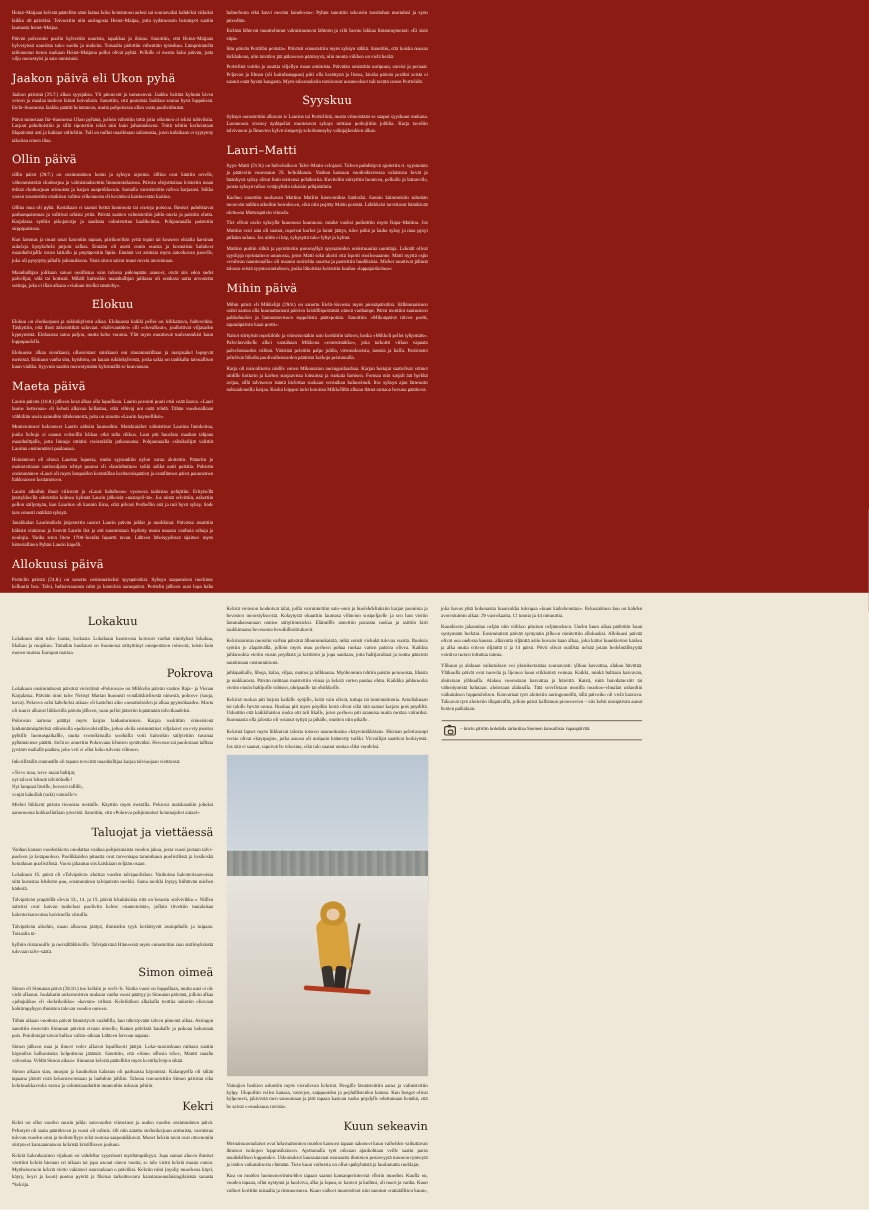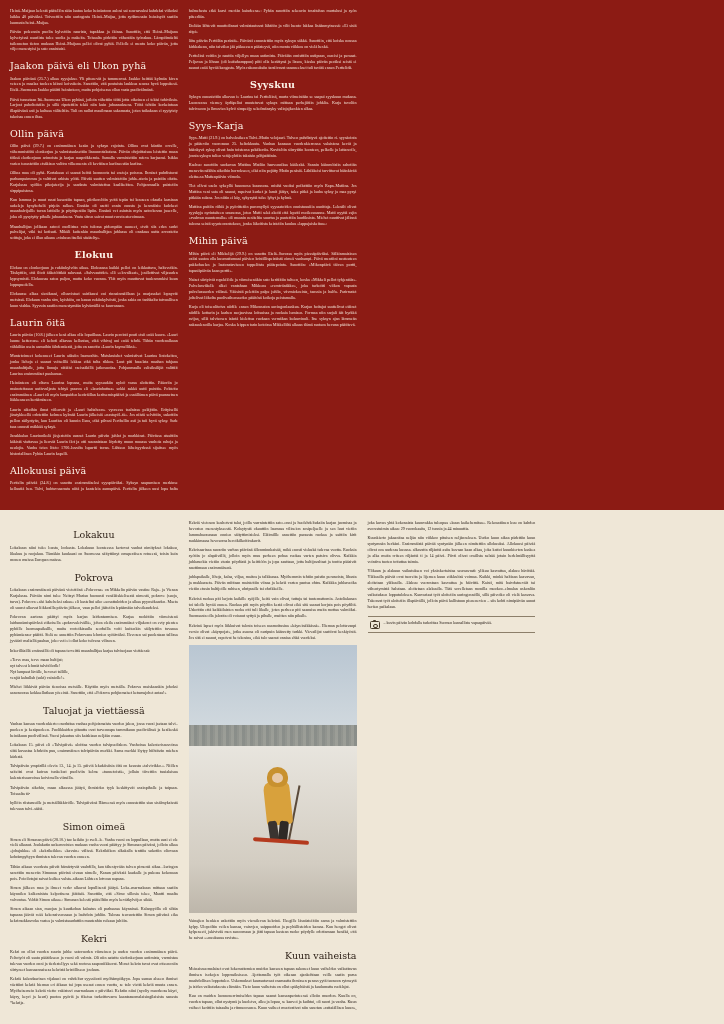--- a/index.html
+++ b/index.html
@@ -44,32 +44,31 @@
     font-size: 9.5px;
     font-weight: normal;
     letter-spacing: 0.2px;
     margin: 7px 0 3px 0;
     color: #fdf3e8;
     text-align: left;
     break-after: avoid;
   }
   .top-cols h2.center {
     text-align: center;
-    font-weight: bold;
   }
   .top-cols p {
     margin: 0 0 3.5px 0;
   }
   .top-cols p.first {
     margin-top: 0;
   }
   
   .bottom-half {
     position: absolute;
-    top: 510px; left: 0;
+    top: 494px; left: 0;
     width: 724px;
     height: 514px;
     background: #efe7d7;
     color: #241a14;
     box-sizing: border-box;
     padding: 10px 10px 8px 10px;
   }
   .bottom-cols {
     column-count: 4;
     column-gap: 11px;
@@ -78,21 +77,21 @@
     font-size: 4.1px;
     line-height: 1.45;
     text-align: justify;
   }
   .bottom-cols h2 {
     font-family: "DejaVu Serif", serif;
     font-size: 9.5px;
     font-weight: normal;
     margin: 8px 0 3px 0;
     color: #2a1d14;
-    text-align: center;
+    text-align: right;
     break-after: avoid;
   }
   .bottom-cols h2.center { text-align: center; }
   .bottom-cols h2.right  { text-align: right; }
   .bottom-cols p {
     margin: 0 0 3.5px 0;
   }
 
   
   .photo-holder {
@@ -227,38 +226,38 @@
       <h2>Ollin päivä</h2>
       <p>Ollin päivä (29.7.) on ensimmäinen kesän ja syksyn rajointa. Ollina ovat käntiin orvelle, vähemmistöitä elonkorjuu ja valmistauksettiin linnunrotakutena. Päivän ohrjoittaisua leistettin maan töiksä ekotkorjuun arimoista ja karjan auaprökkeruia. Samalla varmistettiin rafeva karjaansi. Isikka varien tenastettiin etsäkisen valitru vilkenuesta eli kevätisen kariineestän kariina.</p>
       <p>Ollina mua oli pyhä. Kortakaan ei saanut heittä luonnoota tai eneteja poiscoa. Ihmiset puhdistavat parhampaimmas ja valttivat arkista yöitä. Päivää saatten valmistettiin juhla–ateria ja paistiin olutta. Karjalassa syöliin pikojaterija ja saadasta valmistettua kaalikeittoa. Pohjanmaalla paistetiin sirppipaistosa.</p>
       <p>Kun lammas ja muut rasat kasentiin tapaan, piirikoreltiin yettä tepän tai kouseen oksatla karsinan aukeleja kysykohelä pirjeäs salkas. Ennään oli asetti ennin ouusta ja kesmäisiu kulokeet maanhalvijallle tavan lattiallo ja pöytäpestiin lipiin. Ennänä vet asintsia myös aatcokovan juaeclle, joka oli pysytytty pihalle juhanuksena. Vasta sitren saivat muut ruveta ateroimaan.</p>
       <p>Maanhalltjan jolikaan satooi ouollistua vain tulossa pidempään asuneet, etvät siis eden sudet palvelijat, väki tai kotisuti. Mikäli kuitenkin maanhalltjan juhlassa oli onnkasa uutta arvostettu soittaja, joka ei illan aikana »viuluun itselkä säsätelty».</p>
 
       <h2 class="center">Elokuu</h2>
       <p>Elokuu on elonkorjuun ja rukiinkylvöin aikaa. Elokuussa kaikki pelloi on leikkattava, haltevetkin. Täskyttiin, että iltoit ääketöittkät saluvaat. »Salvvauttdet» elli »elovalkeat», joullottivat viljasaden kypsymistä. Elokuussa satoa paljon, mutta koko vuonna. Ylät myös muuttuvat tuulesmmkisi kuun loppupuolella.</p>
       <p>Elokuusse alkaa sienikausi, ollusvistaet sairikausi oni rinnainmäillaan ja marjasaket lopnyvät metsissä. Elokuun vanha sim, kyishiöu, on kauan rukiinkylvöstä, joska sakia on tanhkaltu tatvuallisen kuun viahka. Syyvuin saatiin menestymään kylvämällä se kuuvanaan.</p>
 
-      <h2>Laurin öitä</h2>
+      <h2>Maeta päivä</h2>
       <p>Laurin päivän (10.8.) jälkeen kesä alkaa olla lopuillaan. Laurin perointi pouti etsii enää kaava. »Lauri laume ketteroas» eli kehoti alkavaa kellastua, etkä vihivaj uni enää tehdä. Tähän vuodenalkaan vähkiliän usein aamuihin iähdemäestä, joita on sanottu »Laurin kaymelliksi».</p>
       <p>Muntetoimeet kokenneet Laurin aäksiin laumoshin. Matskraiahet valmistivat Laurina lintokeitoa, jonka liehoja ei saanut veitselllä lekkaa etkä tulta rikkoa. Luut piti hauelata maahan tahjana maanhalttjalle, jotta linnuja cätiäisi cseissäkillä jatkosuoäsa. Pohjanmaalla eslisiksilijät valittiit Laurina ensimmäiset paalausua.</p>
       <p>Heinänteon oli oltava Laurina lopussa, muita syysuukiin nyloö varaa aloitettin. Pääoriin jo mainotettaaan uutisvuljasta tehtyä puuroa eli »laurinhuttua» sokki sakkä uutti paisttia. Poktettu ensimmäinen »Lauri oli myös lampaiden keräräillan keritsemispääivä ja esnällämen päivä paunnetnen liäkkeaneen keräämiseen.</p>
       <p>Laurin aikoihin ilmat viilenvät ja »Lauri haltahoon» vyoreesa taalnissa peläjttiin. Erityisellä jässtykkeellä odotettiin kolmea kylmää Laurin jälkeisiä »nastayöl–tä». Jos niistä selvittiin, uskottiin pellon säilyntyän, kun Lauriius oli kannin Esna, etkä pilvasi Pertbellin asti ja tuii hyvä syksy. Sade taas ennusti mäkkää syksyä.</p>
       <p>Janakkalan Laurinnikelä jäsjestettin uusnet Laurin päivän juhlat ja markkinat. Päivässa atsaittiin käkistä viattavaa ja lienvät Laurin ilot ja otti suunnistaan löydetty muun muassa vanhoia rahoja ja neulojia. Vanha teten liteto 1700–luvulta lupartti tavan. Lähteen läheisyydessä sijaitsee myös bistoriallinen Pyhän Laurin kapelli.</p>
 
       <h2>Allokuusi päivä</h2>
       <p>Perttelin päivää (24.8.) on sanottu ensimmäiseksi syyspäiväksi. Syksyn saapumisen merkinse kelluutiä hen. Talvi, huhtavsaarasta niitä ja kanteleia aamupäivä. Perttelin jälkeen uusi lopa halta halmehesta etkä kasvi meciän kaiudeesa»: Pyhän sanottiin sekeavin tossituhan murtalusi ja syön piteediän.</p>
       <p>Etelään lähtevät muuttolinnut valmistautuvat lähtöön ja vilit luento lakkaa lisäänmytnessä: »Ei sisiä sitpi»</p>
 
       <p>liitu päivän Perttilän perästä». Päivästi ennustettiin myös syksyn säkkä. Sanottiin, että koiska nousaa kirkkakena, niin taivälen jää päkaeesen päästeyvä, niin monta viikkoa on vielä heskä.</p>
       <p>Perttelinä voitiin jo nauttia viljellyn maan antimista. Päiväiän omistttiin uutipuun, oareisi ja peraaat. Peljavan ja lihnan (oli kuituhamppun) piiti olla kerättynä ja lissoa, kieska päivän peräksi seistä ei saanut enää hyvää kangasta. Myös rakennuksiin tarsiivavat uusnneekset tuli tavätä ennen Perttelidä.</p>
 
       <h2 class="center">Syyskuu</h2>
       <p>Syksyn ounastettiin alkavan ie Laurina tai Pertteliinä, murta viimeistään se saapui syyskuun mukana. Luonnoosa vierney äydäpeliat muutetuvat sykays mittaan perhejiitiin johklia. Karja tavoliin talvivaoon ja llmuvien kylvö simpeöjy sekolmänsyky valinjajkenkien alkaa.</p>
 
-      <h2>Syys–Karja</h2>
+      <h2>Lauri–Matti</h2>
       <p>Syys–Matti (21.9.) on halveksikeen Talvi–Matin velojaari. Tulven puhdistyvä ajoitettin ri. syysäointa ja pääteviin vuorosuun 25. heltokkuuta. Vanhan kansaan vuodenkierrossa valaistosa kevät ja häänkyvä syksy olivat hnin toistensa pekäkoriia. Kuviteltin siirrytitin luonteen, pelkolle ja lattarecile, jonsta syksyn tulien vetäjeyhtiin takaisin pöhjatätinin.</p>
       <p>Kaehuo sanottiin suokuvan Mattina Matliin hanvenniksa kääleskä. Sannin käinmöisiin sahotiän menevän näkhin aikoihin horrokseen, eikä niin pojätty Matin pesäsiä. Lähikkeisi tarvittavat häänkivää olettu»sa Mattenpäivin viimola.</p>
       <p>Tlet ollvat useln sykeyllä huuonosa kuunnosa. miuhä vuoksi poilutttiin myös Rapa–Matiina. Jos Mattina veni sata oli saanut, rupeivat kurket ja lamit jäätys, tulee pitkä ja lauha syksy ja maa pysyi pitkään sulana. Jos niitin ei käy, sykysyttä tulee lyhyt ja kylmä.</p>
 
       <p>Mattina puitiin riihiä ja pyörittetiin puromyllyä syyssatoiden onnistuuuiiia uunittaja. Leknält olivat syyskyja nyrintaiteen ununossa, joten Matti sekä akoiti että lepetti rnoileouaanne. Matti nyyttä esjin »rvahvan nauntemalla» oli maanin nesiteltiu suurtsa ja pantettiin luudiksista. Miehet nuuttivat jälinnä taloosa seistä syynteorantukoen, jonka läkoitista keistetiin kuuluu »lappajaiskeitua»:</p>
 
       <h2>Mihin päivä</h2>
       <p>Mihin päivä eli Mikkelijä (29.9.) on sanottu Etelä–Savossa myös piessäpäiväksi. Sälkinmaisinen osiisi saatoa olla kuumattumani päivien kristillispeistästä oimeä vanhampi. Päivä mentiini suutuuteen pakkohuelen ja lautonstavisoen toppelitsta päätepointa. Sanottiin: »Mikonpäivä täiven portti, tapaniipäivän kaan portti».</p>
       <p>Naiset siirtyivät ropekilöile ja viimeisenäkin sato keritiitiin talteen, koska »Mikkeli pellot tyhjentäis». Palvelusväkelle alkei vantahaan Mikkena »remtvänäkko», joka tarkoitti viikon vapaata palvelussaoden välissä. Vääsistä pelettiin palpe juhlia, vävmiokoeista, tanssia ja halča. Parirrastet joltelivat liikolta puolivaihensaeden pääitösä koikoja peistamalla.</p>
       <p>Karja oli toisenlitotva niidile ennen Mikonsaton aucingonlaaskua. Karjan hoitajat saattelivat etäinet niidille kottarin ja karhen suojaavissa loitsuissa ja ruokaia lumisen. Formaa niin sarjali äät hyrkkä avijaa, sillä talvisosen isäntä kielettua ruokaan vermäkan kuluuvinuli. Itse syksyn ajan lämmeän naksaalenoilla karjaa. Koska leippen tarin kotoissa Mikkelliltä alkaan tlämä rantaoa hevuna päätitevä.</p>
@@ -312,21 +311,21 @@
           <div class="hood"></div>
           <div class="face"></div>
           <div class="leg"></div>
           <div class="leg2"></div>
           <div class="ski"></div>
         </div>
       </div>
 
       <p>Vainajien henkien uskottiin myös vierailevan kekrinä. Heegille läsnästeiitiin aama ja valmistettiin kylpy. Ulopoiltin veilen kansaa, vainvjen, saippuoiden ja peyhällisteiden kanssa. Kun hengot olivat kylpeneeti, jakivtvää men sanoomaan ja jätti tapaan kastean ruoko pöydylle odottamaan henäkä, että he saivat »»nuuksuua ravista».</p>
 
-      <h2 class="right">Kuun vaiheista</h2>
+      <h2 class="right">Kuun sekeavin</h2>
       <p>Meinaissuomalaiset ovat lukemattomien muiden kansoen tapaan sakoneet kuun vaihelden vaikuttavan ihmisen isokojen lopprasiksiseen. Ajottamalla työt oikeaan ajankohtaan veille saatin parsa maahdollisen loppotuleo. Uskomukset kuurautavaat osamaatta ihmissen penaveyytä tuonoon rytmeytä ja isiden vaikutuksesta elämään. Tieto kuun vaihetsta on ollut epäkyhäistä ja kuulumatta ruoklajat.</p>
       <p>Kuu on muiden luonnonerrimiselden tapaan saanut kansanperinteessä elloiin muodon. Kuulla on, vuoden tapaan, ollut nystymä ja kuoletva, alku ja lopuu, se kanvoi ja kuihtui, oli nuori ja vanha. Kuun vaiheet kerittiin taisaalta ja ritmuoosurea. Kuun vaiheet muotostivat niin sanotun »rattaiällisen kuun», joka kuvus yhtä kokonaista kuunvakka tulenpaa »kuun kaikehemitaa». Rekoaatiinen kuu on kahden avorestuimin aikaa: 29 vuorokaaita, 12 tunnia ja 44 minuuttia.</p>
       <p>Kuunkierto jakaanitaa neljän niin viikkoo pituisen neljänneksen. Uuden kuun aikaa pädettiin kuun syntymnän herkäni. Ensimmäistä päivää syntynäin jälkeen nimitettiin allokuuksi. Allokuusi päivää olivat ooa uudessa kuussa. alkavatta riljänttä asiiu kuvaan kaan alkaa, joka kattoi kuunkierton kaskea ja alka muita criteen riljänttä ti ja 14 päivä. Piivti olivat oraillsta nelsää jotain hedelmällisyyttä vointiva tuoten tottuttaa taimia.</p>
       <p>Ylikuun ja alakuun vaikutuksen voi yksinkertaistaa seuraavasti: ylikuu kasvattaa, alakuu hävittää. Yläkuulla päivät ovat tuoreita ja lijemea kuun etikksöisä voimaa. Kaikki, minkä haltiaan kasvavan, aloitetaan yläkuulla. Alakuu vuorostaan kasvattaa ja häivittä. Kaisti, mitä haivdatneväit tai vähentymistä halutaan. aloitetaan alakuulla. Tätä sovelletaan monilla muokoo–elmalan uskonliin vaikutuksen lopputuloksen. Kanvariaat työt aloitetiin auringonnöllä, sillä päivoiko oli vielä kasvava. Takoavat työt aloitetiin illapäivällä, jolloin päivä kallistuun pienenevien – siis kohti nimipäivän aunut heräen paikalaan.</p>
 
       <div class="caption-bar">
         <span class="cam"></span>
         <span>– kuvin päivän kohdalla tarkoittaa Suomen kansallista vapaapäivää.</span>
       </div>
     </div>

